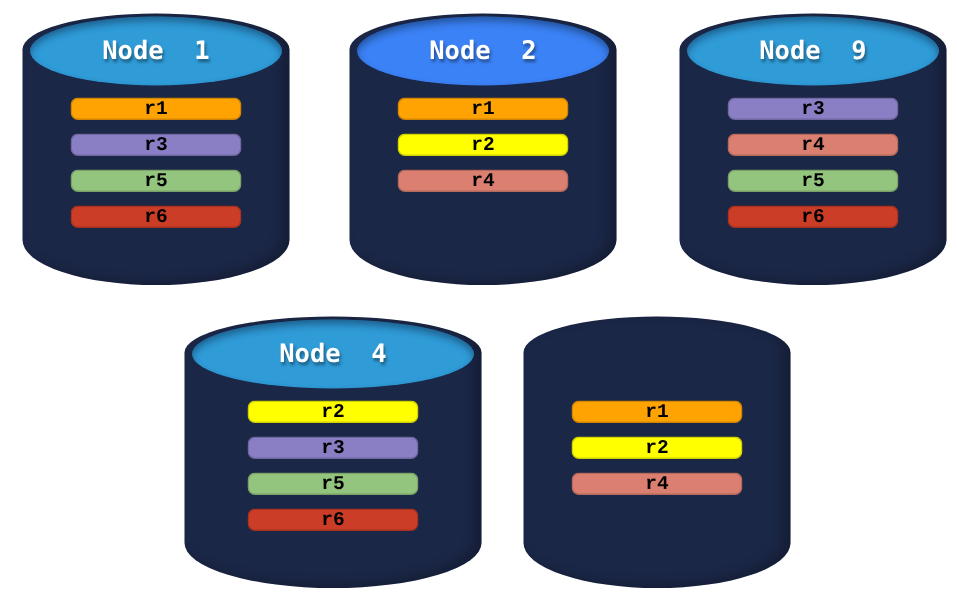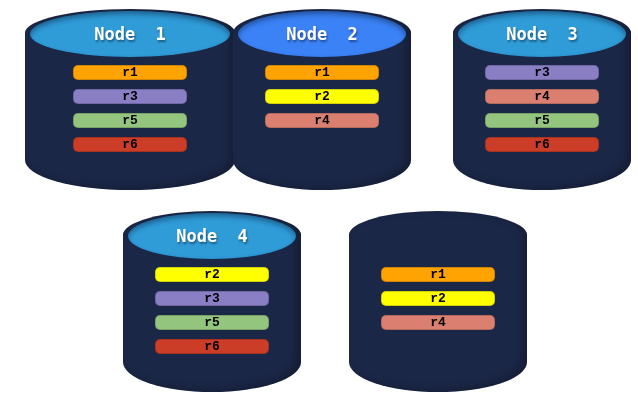--- a/index.html
+++ b/index.html
@@ -71,21 +71,21 @@
   .bar-label {
     font-weight: bold;
     font-size: 13px;
     line-height: 1;
   }
 </style>
 </head>
 <body>
 
 <div class="canvas">
-    <div class="cylinder" style="left: 25px; top: 9px; padding-left: 32px;">
+    <div class="cylinder" style="left: 15px; top: 9px;">
       <div class="cyl-body" style="background: rgb(27, 39, 71);"></div>
       <div class="cyl-top" style="background: rgb(47, 155, 215);">
         <span class="cyl-title" style="color: rgb(255, 255, 255);">Node  1</span>
       </div>
       <div class="bars">
         <div class="bar" style="background: rgb(255, 163, 3);">
           <span class="bar-label" style="color: rgb(0, 0, 0);">r1</span>
         </div>
         <div class="bar" style="background: rgb(138, 126, 197);">
           <span class="bar-label" style="color: rgb(0, 0, 0);">r3</span>
@@ -111,38 +111,38 @@
           <span class="bar-label" style="color: rgb(0, 0, 0);">r2</span>
         </div>
         <div class="bar" style="background: rgb(219, 128, 112);">
           <span class="bar-label" style="color: rgb(0, 0, 0);">r4</span>
         </div>
       </div>
     </div>
     <div class="cylinder" style="left: 453px; top: 9px;">
       <div class="cyl-body" style="background: rgb(27, 39, 71);"></div>
       <div class="cyl-top" style="background: rgb(47, 155, 215);">
-        <span class="cyl-title" style="color: rgb(255, 255, 255);">Node  3</span>
+        <span class="cyl-title" style="color: rgb(255, 255, 255);">Node  9</span>
       </div>
       <div class="bars">
         <div class="bar" style="background: rgb(138, 126, 197);">
           <span class="bar-label" style="color: rgb(0, 0, 0);">r3</span>
         </div>
         <div class="bar" style="background: rgb(219, 128, 112);">
           <span class="bar-label" style="color: rgb(0, 0, 0);">r4</span>
         </div>
         <div class="bar" style="background: rgb(148, 197, 127);">
           <span class="bar-label" style="color: rgb(0, 0, 0);">r5</span>
         </div>
         <div class="bar" style="background: rgb(203, 61, 38);">
           <span class="bar-label" style="color: rgb(0, 0, 0);">r6</span>
         </div>
       </div>
     </div>
-    <div class="cylinder" style="left: 123px; top: 211px;">
+    <div class="cylinder" style="left: 123px; top: 211px; padding-left: 20px;">
       <div class="cyl-body" style="background: rgb(27, 39, 71);"></div>
       <div class="cyl-top" style="background: rgb(47, 155, 215);">
         <span class="cyl-title" style="color: rgb(255, 255, 255);">Node  4</span>
       </div>
       <div class="bars">
         <div class="bar" style="background: rgb(255, 255, 0);">
           <span class="bar-label" style="color: rgb(0, 0, 0);">r2</span>
         </div>
         <div class="bar" style="background: rgb(138, 126, 197);">
           <span class="bar-label" style="color: rgb(0, 0, 0);">r3</span>

